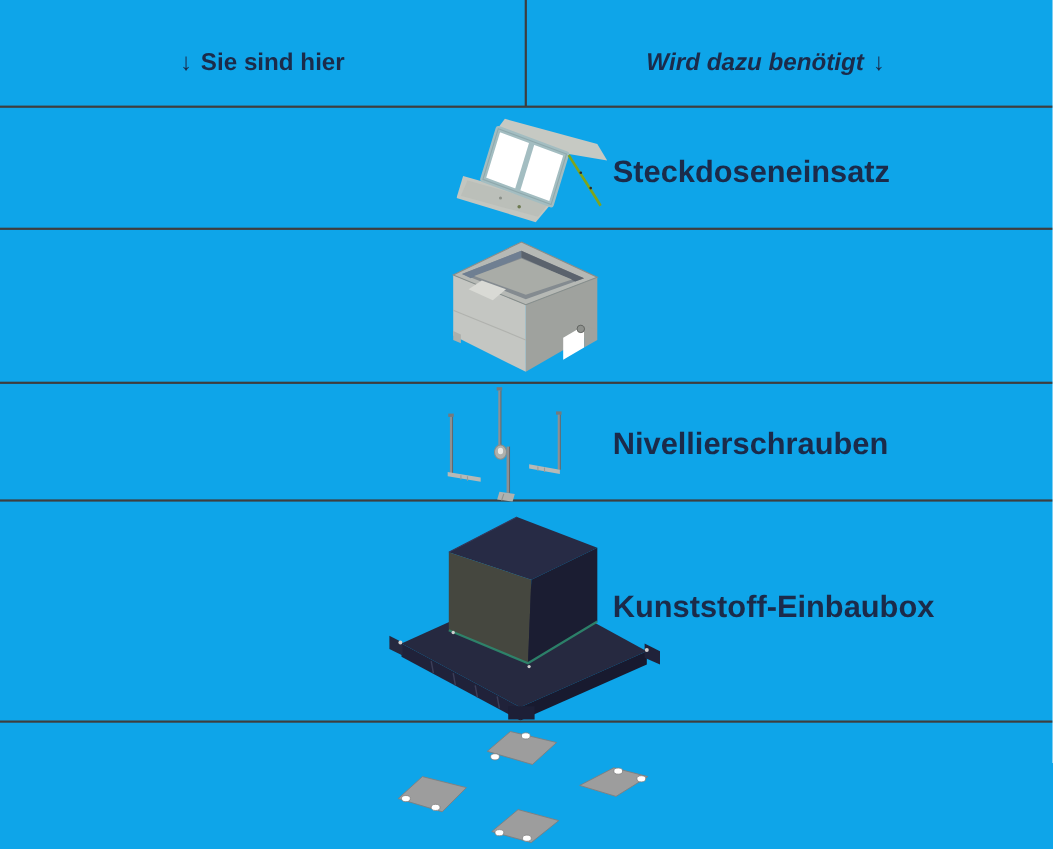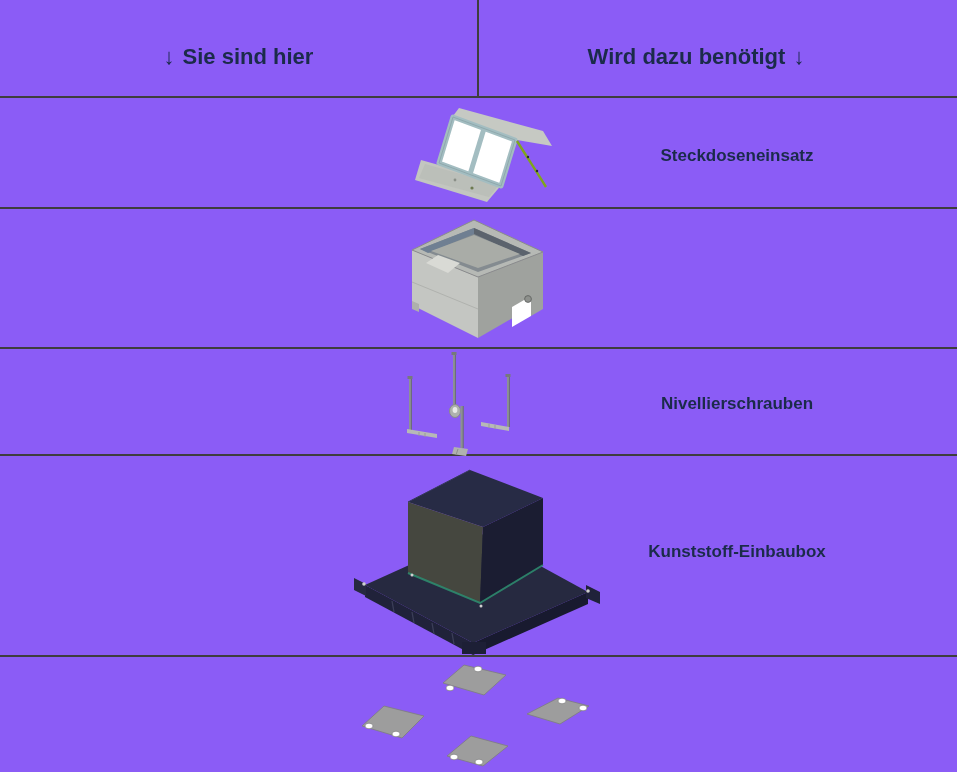--- a/index.html
+++ b/index.html
@@ -1,44 +1,44 @@
 <!DOCTYPE html>
 <html><head>
 <meta charset="utf-8">
 <style>
   html,body{margin:0;padding:0;background:#ffffff;}
   .page{
     position:relative;
     width:957px;height:772px;
-    background:#8b5cf6;
+    background:#0ea5e9;
     font-family:"Liberation Sans", sans-serif;
     overflow:hidden;
   }
   .hline{
     position:absolute;left:0;width:957px;height:2px;
     background:#3e3e3e;
   }
   .vline{
     position:absolute;top:0;left:477px;width:2px;height:97px;
     background:#3e3e3e;
   }
   .hdr{
     position:absolute;top:44px;
     font-size:22px;font-weight:bold;color:#1b2b4a;
     text-align:center;line-height:26px;white-space:nowrap;
   }
   .hdr-left{left:0;width:477px;}
-  .hdr-right{left:478px;width:436px;}
+  .hdr-right{left:478px;width:436px;font-style:italic;}
   .arrow{font-weight:400;display:inline-block;}
   .arrow.lead{margin-right:8px;}
   .arrow.trail{margin-left:8px;}
   .row-label{
     position:absolute;
-    font-size:17px;font-weight:bold;color:#1b2b4a;
-    text-align:center;line-height:33px;white-space:nowrap;
+    font-size:28px;font-weight:bold;color:#1b2b4a;
+    line-height:33px;white-space:nowrap;
   }
   .lbl-right{left:557px;width:360px;}
   .lbl-left{left:22px;width:400px;}
   .art{position:absolute;}
 </style>
 </head>
 <body>
 
 <div class="page">
 

